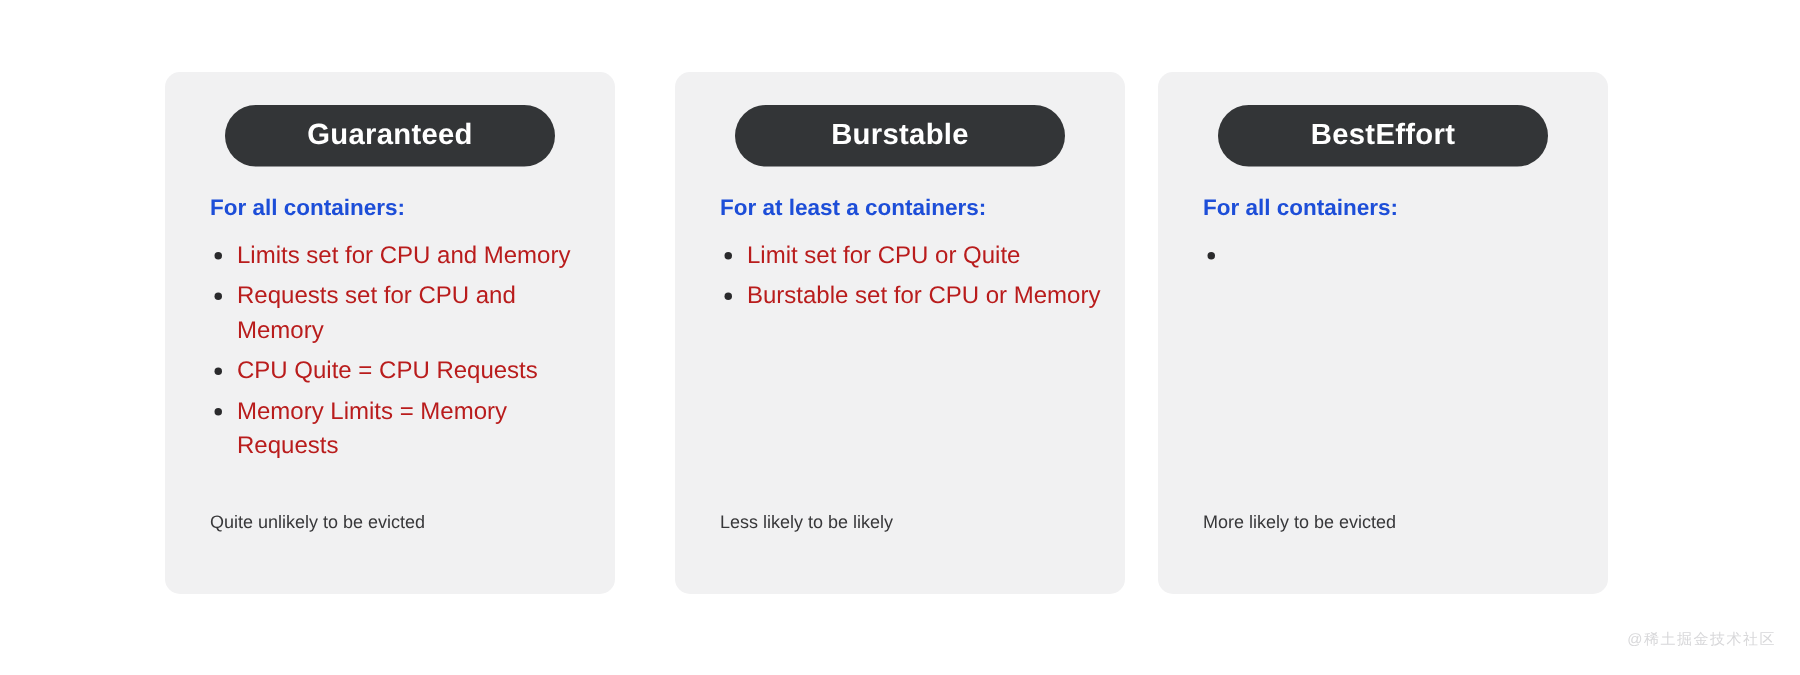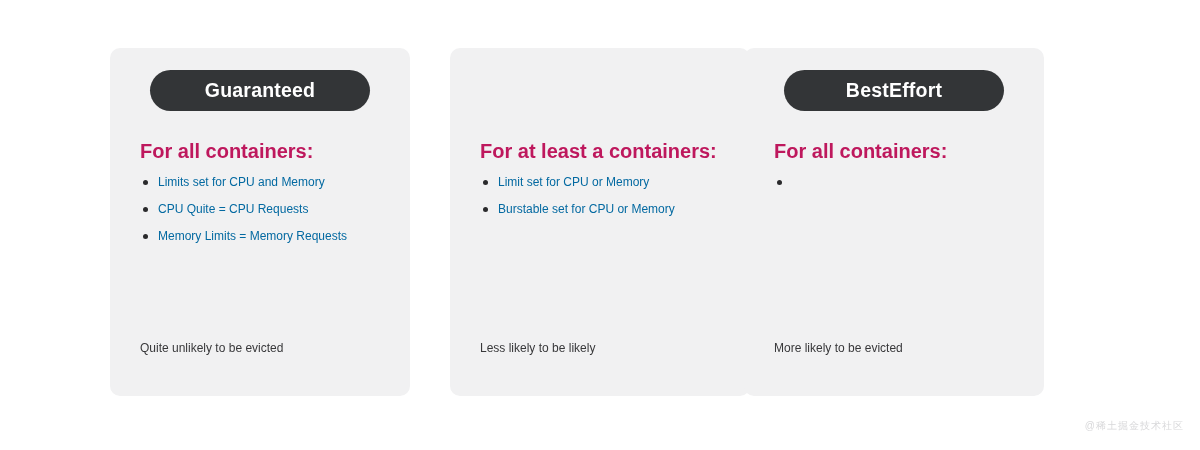--- a/index.html
+++ b/index.html
@@ -28,21 +28,21 @@
     position: absolute;
     top: 48px;
     width: 300px;
     height: 348px;
     background: #f1f1f2;
     border-radius: 10px;
     box-sizing: border-box;
   }
   .qos-card.c1 { left: 110px; }
   .qos-card.c2 { left: 450px; }
-  .qos-card.c3 { left: 744px; }
+  .qos-card.c3 { left: 772px; }
 
   .pill {
     position: absolute;
     left: 40px;
     top: 22px;
     width: 220px;
     height: 41px;
     background: #333537;
     border-radius: 21px;
     color: #ffffff;
@@ -56,38 +56,38 @@
   }
 
   .card-body {
     position: absolute;
     left: 30px;
     top: 81px;
     right: 16px;
   }
 
   .cond-heading {
-    font-size: 20px;
+    font-size: 15px;
     font-weight: bold;
-    color: #be185d;
+    color: #1d4ed8;
     line-height: 20px;
-    margin: 12px 0 10px 0;
+    margin: 0 0 10px 0;
   }
 
   .bullets {
     list-style: none;
     margin: 0;
     padding: 0;
   }
   .bullets li {
     position: relative;
     padding-left: 18px;
-    font-size: 12px;
+    font-size: 16px;
     line-height: 23px;
-    color: #0369a1;
+    color: #b91c1c;
     margin-bottom: 4px;
   }
   .bullets li .dot {
     position: absolute;
     left: 3px;
     top: 9px;
     width: 5px;
     height: 5px;
     border-radius: 50%;
     background: #2a2a2c;
@@ -118,32 +118,36 @@
 <div id="qos-board">
 
   <div class="qos-card c1">
     <div class="pill">
       <span>Guaranteed</span>
     </div>
     <div class="card-body">
       <p class="cond-heading">For all containers:</p>
       <ul class="bullets">
         <li><span class="dot"></span><span>Limits set for CPU and Memory</span></li>
+        <li><span class="dot"></span><span>Requests set for CPU and Memory</span></li>
         <li><span class="dot"></span><span>CPU Quite = CPU Requests</span></li>
         <li><span class="dot"></span><span>Memory Limits = Memory Requests</span></li>
       </ul>
     </div>
     <div class="evict-note">Quite unlikely to be evicted</div>
   </div>
 
   <div class="qos-card c2">
+    <div class="pill">
+      <span>Burstable</span>
+    </div>
     <div class="card-body">
       <p class="cond-heading">For at least a containers:</p>
       <ul class="bullets">
-        <li><span class="dot"></span><span>Limit set for CPU or Memory</span></li>
+        <li><span class="dot"></span><span>Limit set for CPU or Quite</span></li>
         <li><span class="dot"></span><span>Burstable set for CPU or Memory</span></li>
       </ul>
     </div>
     <div class="evict-note">Less likely to be likely</div>
   </div>
 
   <div class="qos-card c3">
     <div class="pill">
       <span>BestEffort</span>
     </div>

